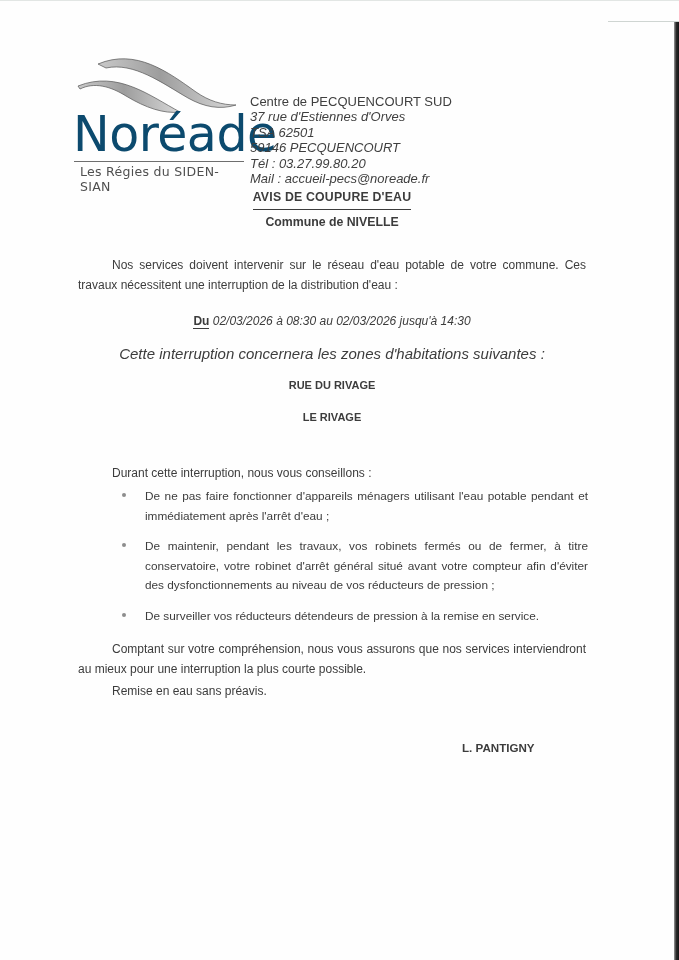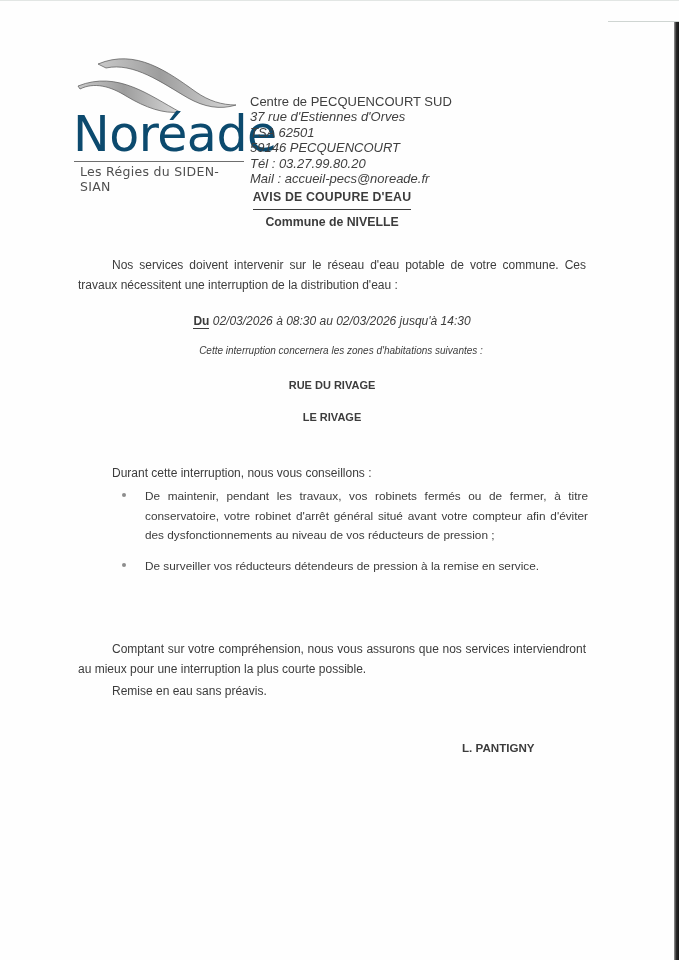--- a/index.html
+++ b/index.html
@@ -154,23 +154,22 @@
     font-weight: bold;
     border-bottom: 1px solid #3c3c3c;
   }
 
   .zones-lead {
     position: absolute;
     top: 345px;
     left: 0;
     width: 664px;
     text-align: center;
-    font-size: 10px;
+    font-size: 15px;
     font-style: italic;
-    padding-left: 9px;
   }
   .zone {
     position: absolute;
     left: 0;
     width: 664px;
     text-align: center;
     font-size: 11px;
     font-weight: bold;
   }
   .zone-0 { top: 379px; }
@@ -294,20 +293,24 @@
 
     <div class="zones-lead">Cette interruption concernera les zones d'habitations suivantes :</div>
     <div class="zone zone-0">RUE DU RIVAGE</div>
     <div class="zone zone-1">LE RIVAGE</div>
 
     <div class="advice-lead">Durant cette interruption, nous vous conseillons :</div>
 
     <div class="bullets">
       <div class="bullet-row">
         <span class="dot"></span>
+        <span>De ne pas faire fonctionner d'appareils ménagers utilisant l'eau potable pendant et immédiatement après l'arrêt d'eau ;</span>
+      </div>
+      <div class="bullet-row">
+        <span class="dot"></span>
         <span>De maintenir, pendant les travaux, vos robinets fermés ou de fermer, à titre conservatoire, votre robinet d'arrêt général situé avant votre compteur afin d'éviter des dysfonctionnements au niveau de vos réducteurs de pression ;</span>
       </div>
       <div class="bullet-row">
         <span class="dot"></span>
         <span>De surveiller vos réducteurs détendeurs de pression à la remise en service.</span>
       </div>
     </div>
 
     <div class="closing">Comptant sur votre compréhension, nous vous assurons que nos services interviendront au mieux pour une interruption la plus courte possible.</div>
     <div class="note">Remise en eau sans préavis.</div>

